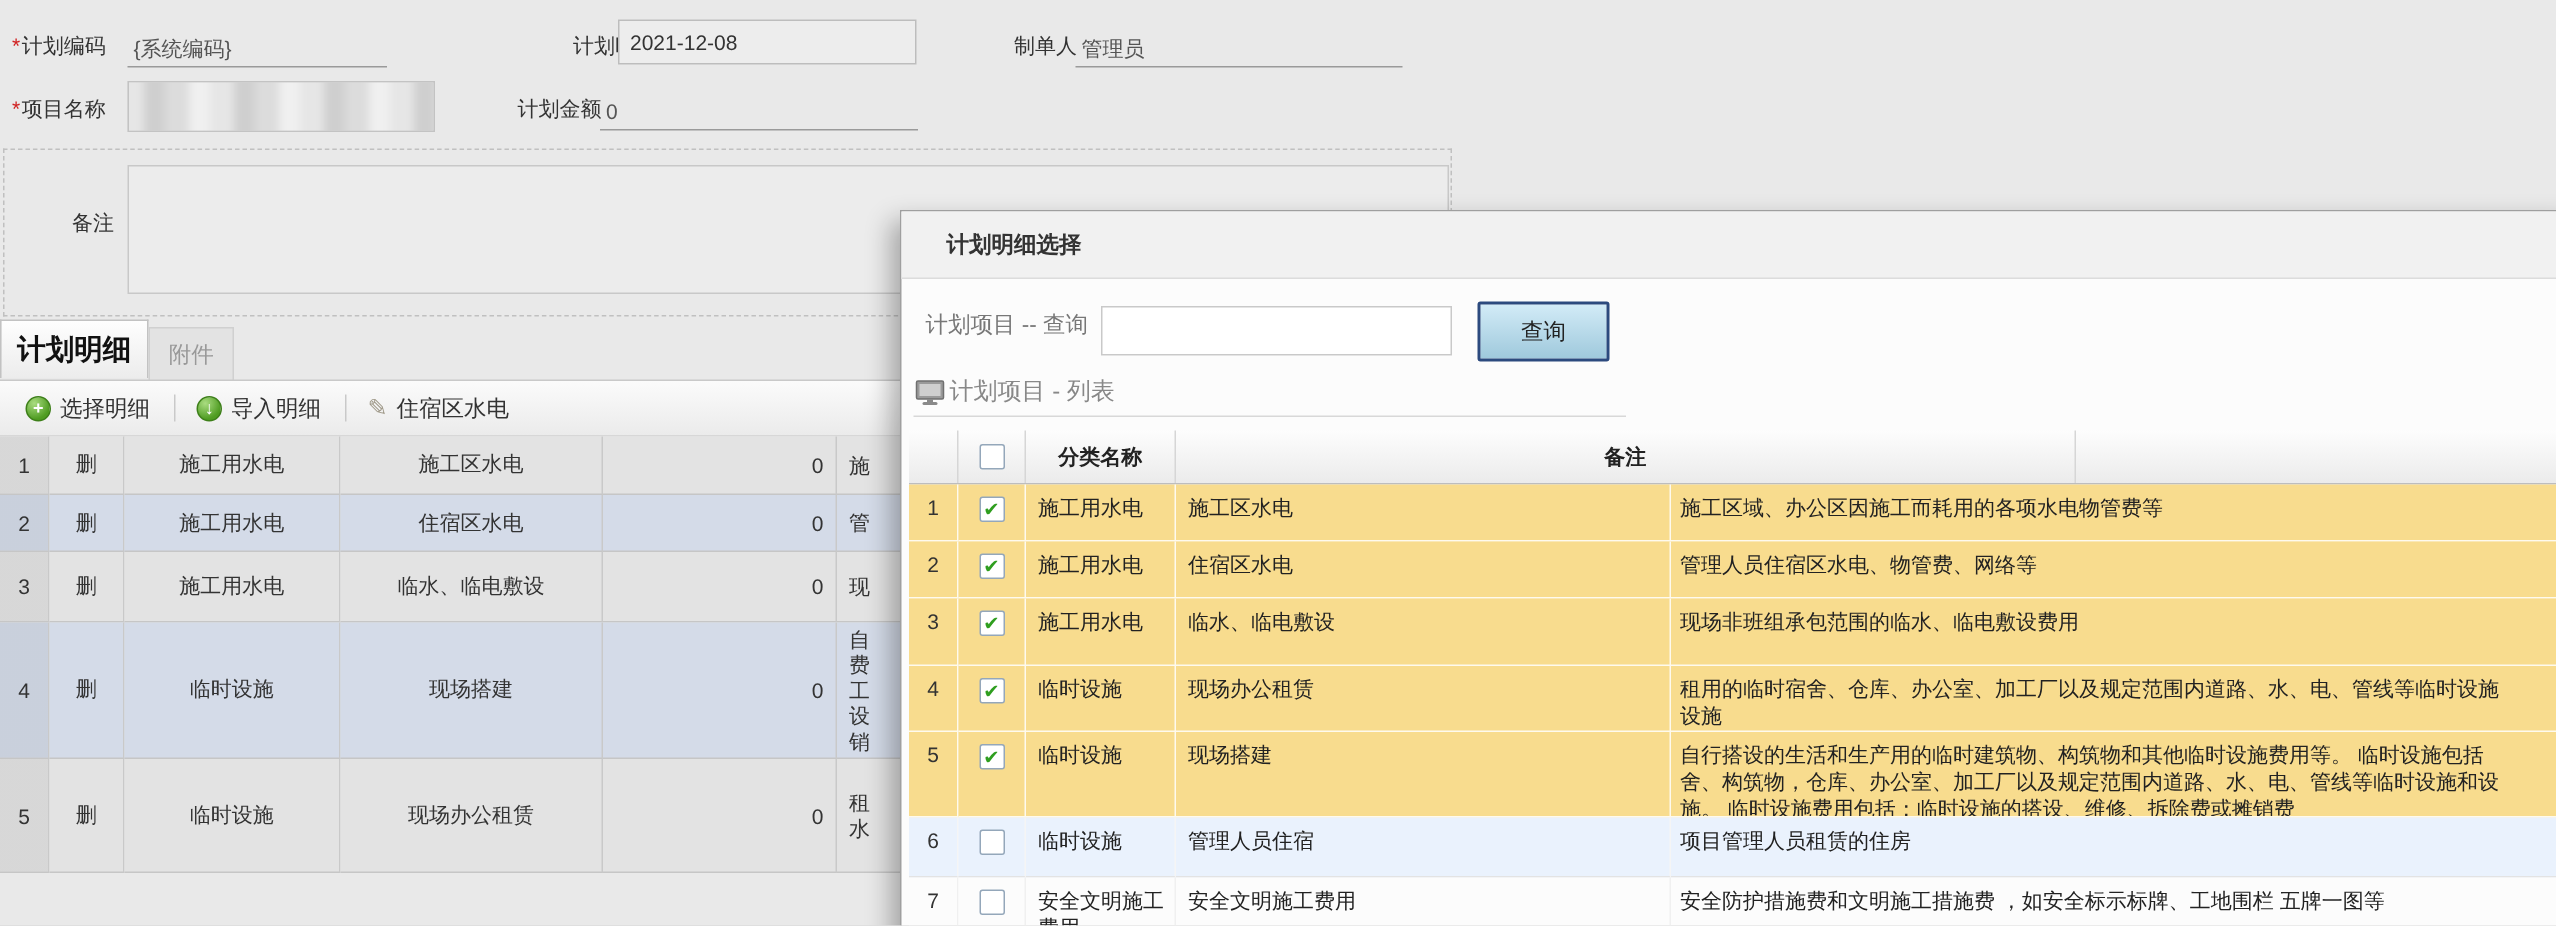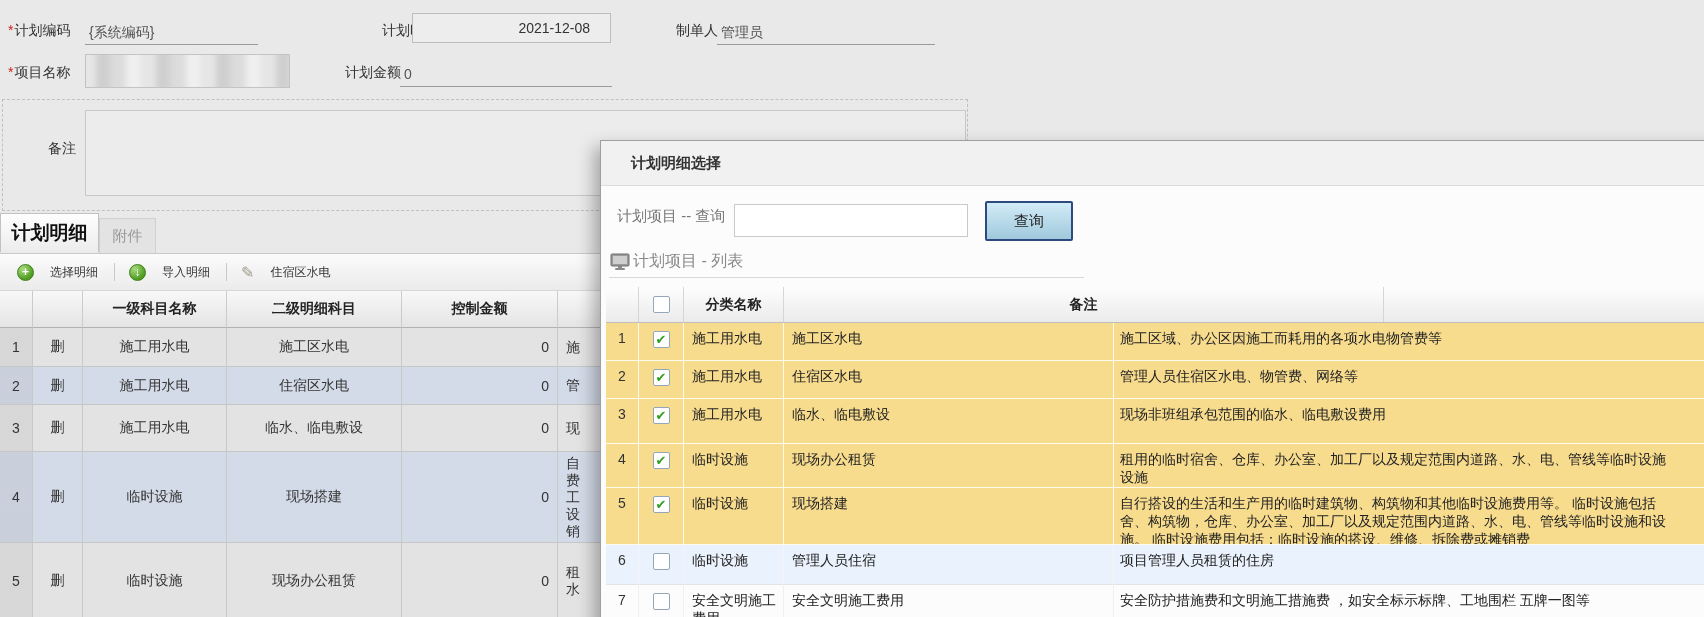--- a/index.html
+++ b/index.html
@@ -7,22 +7,22 @@
   #app {
     position:relative; width:1704px; height:617px; overflow:hidden;
     background:#e9e9e9; font-family:"Liberation Sans","DejaVu Sans",sans-serif;
     font-size:14px; color:#333;
   }
   .lbl { position:absolute; white-space:nowrap; color:#333; font-size:14px; }
   .star { color:#d02020; margin-right:1px; }
   .uval { position:absolute; border-bottom:1px solid #9a9a9a; height:25px; color:#555; padding-left:4px; line-height:24px; white-space:nowrap; }
   
   #inp-time { position:absolute; left:412px; top:13px; width:199px; height:30px;
-    border:1px solid #bdbdbd; background:#ededed; padding:0 20px; font-size:14px; color:#333;
-    font-family:inherit;text-align:right; }
+    border:1px solid #bdbdbd; background:#ededed; padding:0 7px; font-size:14px; color:#333;
+    font-family:inherit; }
   #redacted { position:absolute; left:85px; top:54px; width:205px; height:34px;
     border:1px solid #c3c3c3; overflow:hidden; background:#ddd; }
   #redacted .pix {
     position:absolute; left:-6px; top:-6px; right:-6px; bottom:-6px;
     background:
       repeating-linear-gradient(90deg,#e6e6e6 0 16px,#cfcfcf 16px 30px,#dcdcdc 30px 46px,#f0f0f0 46px 60px),
       repeating-linear-gradient(0deg,rgba(255,255,255,.5) 0 8px,rgba(190,190,190,.5) 8px 16px);
     filter: blur(3px);
   }
   #fieldset-remark { position:absolute; left:2px; top:99px; width:966px; height:112px;
@@ -35,21 +35,21 @@
     background:linear-gradient(#fefefe,#ececec); border:1px solid #c2c2c2; border-bottom:none;
     font-size:19px; font-weight:bold; color:#111; }
   #tab-inactive { left:99px; top:218px; width:57px; height:36px;
     background:#e3e3e3; border:1px solid #d0d0d0; border-bottom:none;
     font-size:15px; color:#999; }
   
   #toolbar { position:absolute; left:0; top:253px; width:1110px; height:38px;
     background:linear-gradient(#fbfbfb,#ebebeb); border-top:1px solid #c9c9c9;
     border-bottom:1px solid #d7d7d7; display:flex; align-items:center; }
   .tbtn { display:flex; align-items:center; margin-left:17px; cursor:default; color:#333; }
-  .tbtn .txt { margin-left:16px; font-size:12px; }
+  .tbtn .txt { margin-left:6px; font-size:15px; }
   .sep { width:1px; height:18px; background:#c9c9c9; margin:0 14px 0 16px; }
   .ico-circle { display:inline-flex; width:17px; height:17px; border-radius:50%;
     align-items:center; justify-content:center; color:#fff; font-weight:bold; font-size:12px;
     background:radial-gradient(circle at 32% 26%, #a9dc80, #4f9c22 70%); border:1px solid #3d7f19; }
   .ico-pencil { font-size:16px; color:#a09a8a; }
   
   #main-table { position:absolute; left:0; top:291px; width:1110px; }
   .mrow { display:flex; }
   .mcell { border-right:1px solid #c9c9c9; border-bottom:1px solid #c6c6c6;
     display:flex; align-items:center; justify-content:center; overflow:hidden; }
@@ -147,28 +147,20 @@
       <span class="txt">导入明细</span>
     </span>
     <span class="sep"></span>
     <span class="tbtn" style="margin-left:0;">
       <span class="ico-pencil"><span>✎</span></span>
       <span class="txt">住宿区水电</span>
     </span>
   </div>
 
   <div id="main-table">
-    <div class="mrow" id="mhead">
-      <div class="mcell mc1"></div>
-      <div class="mcell mc2"></div>
-      <div class="mcell mc3">一级科目名称</div>
-      <div class="mcell mc4">二级明细科目</div>
-      <div class="mcell mc5" style="justify-content:center; padding-right:0;">控制金额</div>
-      <div class="mcell mc6" style="justify-content:center; padding-left:0;">备注</div>
-    </div>
 
     <div class="mrow row-gray h39">
       <div class="mcell mc1">1</div>
       <div class="mcell mc2">删</div>
       <div class="mcell mc3">施工用水电</div>
       <div class="mcell mc4">施工区水电</div>
       <div class="mcell mc5">0</div>
       <div class="mcell mc6">
           <span class="clip">施</span>
         </div>

